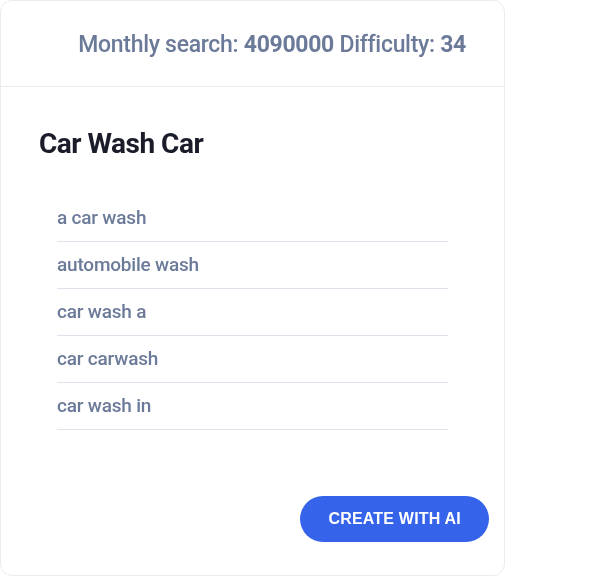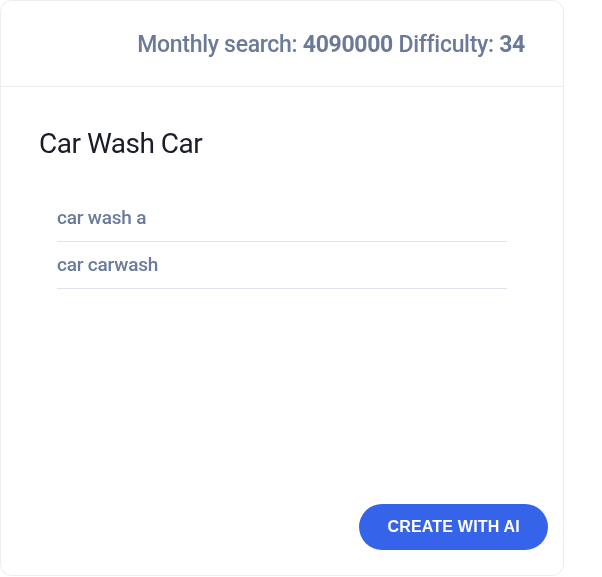--- a/index.html
+++ b/index.html
@@ -10,21 +10,21 @@
     
     body {
       font-family: -apple-system, BlinkMacSystemFont, 'Segoe UI', Roboto, Helvetica, Arial, sans-serif;
       background: #fff;
       width: 602px;
       height: 577px;
       overflow: hidden;
     }
     
     .card {
-      width: 564px;
+      width: 505px;
       height: 576px;
       border: 1px solid #eaecf0;
       border-radius: 12px;
       position: relative;
       background: #fff;
     }
     
     .header {
       padding: 30px 38px 28px 38px;
       border-bottom: 1px solid #eaecf0;
@@ -52,21 +52,21 @@
     .title-row {
       display: flex;
       justify-content: space-between;
       align-items: center;
       margin-bottom: 35px;
     }
     
     .title {
       color: #1a1d29;
       font-size: 28px;
-      font-weight: 400;
+      font-weight: 700;
       letter-spacing: -0.5px;
     }
     
     .more-link {
       color: #6b7a99;
       font-size: 18px;
       font-weight: 500;
       cursor: pointer;
     }
     
@@ -80,21 +80,21 @@
       font-size: 19px;
       font-weight: 500;
       padding: 11px 0 12px 0;
       border-bottom: 1px solid #e0e3eb;
       cursor: pointer;
       letter-spacing: -0.2px;
     }
     
     .create-button {
       position: absolute;
-      bottom: 25px;
+      bottom: 33px;
       right: 15px;
       background: #3563e9;
       color: #fff;
       font-size: 16px;
       font-weight: 600;
       padding: 14px 28px;
       border: none;
       border-radius: 26px;
       cursor: pointer;
       letter-spacing: 0.2px;
@@ -108,20 +108,23 @@
   <div class="header">
     <span class="stat-label">Monthly search: </span><span class="stat-value">4090000</span><span class="stat-label"> Difficulty: </span><span class="stat-value">34</span>
   </div>
 
   <div class="content">
     <div class="title-row">
       <h2 class="title">Car Wash Car</h2>
     </div>
 
     <div class="keyword-list">
+      <div class="keyword-item">a car wash</div>
+      <div class="keyword-item">automobile wash</div>
       <div class="keyword-item">car wash a</div>
       <div class="keyword-item">car carwash</div>
+      <div class="keyword-item">car wash in</div>
     </div>
   </div>
 
   <button class="create-button">CREATE WITH AI</button>
 
 </div>
 
 </body></html>

